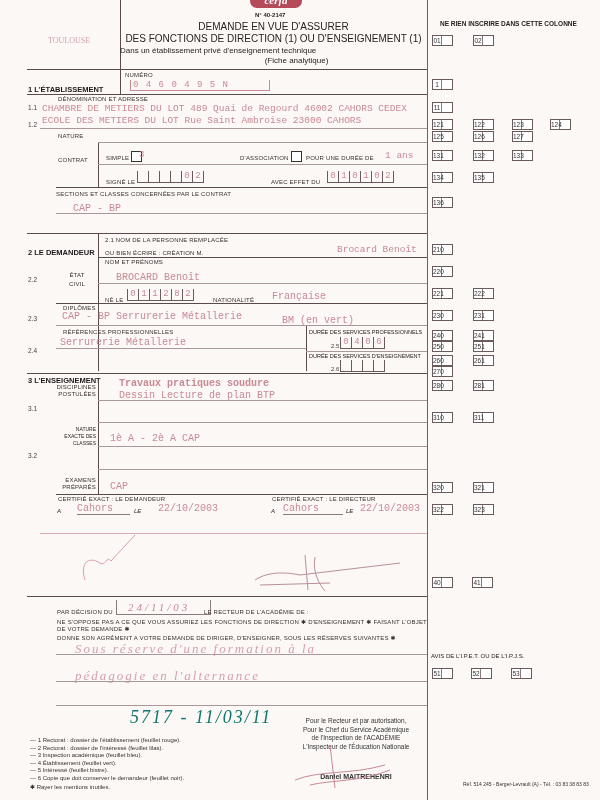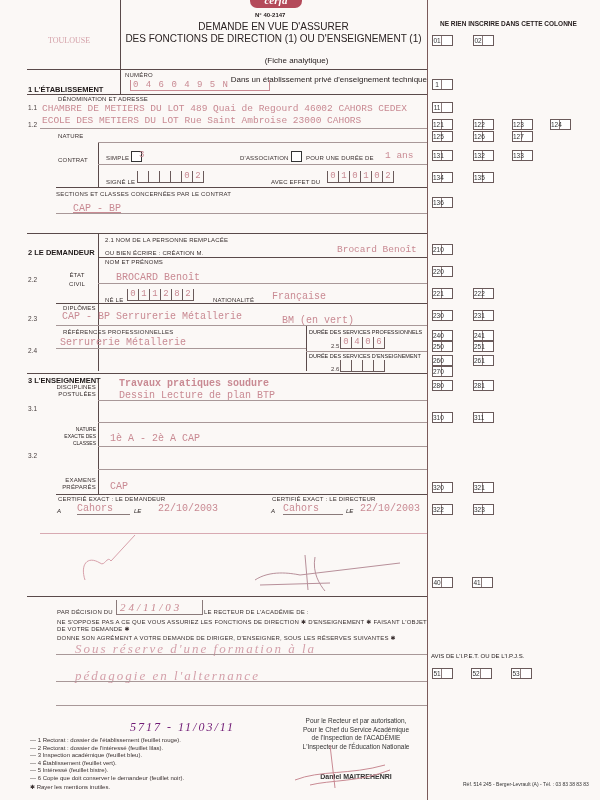--- a/index.html
+++ b/index.html
@@ -27,21 +27,21 @@
 <body>
 
 <div class="vline" style="left:427px; top:0; height:800px; background:#7a5a5a;"></div>
 <div class="vline" style="left:120px; top:0; height:94px;"></div>
 
 <div class="abs" style="left:250px; top:-6px; width:52px; height:14px; background:#b44a5a; border-radius:8px; color:#fff; font-style:italic; font-weight:bold; font-size:11px; text-align:center; line-height:13px; font-family:'Liberation Serif', serif;">cerfa</div>
 <div class="abs" style="left:255px; top:12px; font-size:6px; font-weight:bold;">N° 40-2147</div>
 <div class="abs" style="left:48px; top:36px; font-size:8px; color:#d4a0a8; font-family:'Liberation Serif', serif;">TOULOUSE</div>
 <div class="abs" style="left:120px; width:307px; top:21px; text-align:center; font-size:10px;">DEMANDE EN VUE D'ASSURER</div>
 <div class="abs" style="left:120px; width:307px; top:33px; text-align:center; font-size:10px;">DES FONCTIONS DE DIRECTION (1) OU D'ENSEIGNEMENT (1)</div>
-<div class="abs" style="left:120px; width:307px; top:46px; text-align:right; font-size:8px;margin-top:29px;">Dans un établissement privé d'enseignement technique</div>
+<div class="abs" style="left:120px; width:307px; top:46px; text-align:left; font-size:8px;">Dans un établissement privé d'enseignement technique</div>
 <div class="abs" style="left:120px; width:307px; top:56px; text-align:center; font-size:8px;padding-left:23px;">(Fiche analytique)</div>
 
 <div class="hline" style="left:27px; top:69px; width:400px;"></div>
 
 <div class="abs" style="left:440px; top:20px; font-size:6.5px; font-weight:bold;">NE RIEN INSCRIRE DANS CETTE COLONNE</div>
 
 <div class="codebox" style="left:432px; top:35px;">
     <span>01</span>
     <span></span>
   </div>
@@ -256,21 +256,21 @@
   <span>0</span>
     <span>1</span>
     <span>0</span>
     <span>1</span>
     <span>0</span>
     <span>2</span>
 </div>
 <div class="hline" style="left:56px; top:187px; width:371px;"></div>
 
 <div class="abs lbl" style="left:56px; top:191px;">SECTIONS ET CLASSES CONCERNÉES PAR LE CONTRAT</div>
-<div class="abs typed" style="left:73px; top:203px;text-decoration:underline;">CAP - BP</div>
+<div class="abs typed" style="left:73px; top:203px;">CAP - BP</div>
 <div class="hline thin" style="left:56px; top:213px; width:371px;"></div>
 <div class="hline" style="left:27px; top:233px; width:400px;"></div>
 
 <div class="vline" style="left:98px; top:233px; height:138px;"></div>
 <div class="abs lbl" style="left:105px; top:237px;">2.1 NOM DE LA PERSONNE REMPLACÉE</div>
 <div class="abs sec" style="left:28px; top:248px;">2 LE DEMANDEUR</div>
 <div class="abs lbl" style="left:105px; top:250px;">OU BIEN ÉCRIRE : CRÉATION M.</div>
 <div class="abs typed" style="left:337px; top:244px; font-size:9.5px;">Brocard Benoît</div>
 <div class="hline" style="left:98px; top:257px; width:329px;"></div>
 
@@ -359,30 +359,30 @@
 <svg class="sig" style="left:75px; top:525px;" width="80" height="60" viewBox="0 0 80 60">
   <path d="M10 55 C 5 40, 12 30, 25 38 C 30 42, 32 30, 36 36 L 60 10" stroke="#d8a0aa" stroke-width="1" fill="none"></path>
 </svg>
 <svg class="sig" style="left:250px; top:545px;" width="160" height="50" viewBox="0 0 160 50">
   <path d="M5 35 C 20 25, 40 28, 50 30 L 150 18 M55 10 L 58 45 M65 12 C 62 28, 70 40, 75 46 M 10 40 L 80 38" stroke="#b8909a" stroke-width="1" fill="none"></path>
 </svg>
 
 <div class="hline" style="left:27px; top:596px; width:400px;"></div>
 
 <div class="abs lbl" style="left:57px; top:609px;">PAR DÉCISION DU</div>
-<div class="abs" style="left:116px; top:600px; width:82px; height:14px; border:1px solid #8a7a7a; border-top:none; font-family:'Liberation Serif', serif; font-style:italic; color:#c98a93; font-size:11px; line-height:14px; padding-left:3px; letter-spacing:3px;">24/11/03</div>
+<div class="abs" style="left:116px; top:600px; width:82px; height:14px; border:1px solid #8a7a7a; border-top:none; font-family:'Liberation Serif', serif; font-style:italic; color:#c98a93; font-size:11px; line-height:14px; padding-left:11px; letter-spacing:3px;">24/11/03</div>
 <div class="abs lbl" style="left:204px; top:609px;">LE RECTEUR DE L'ACADÉMIE DE :</div>
 <div class="abs lbl" style="left:57px; top:619px; width:370px; line-height:7px; text-align:justify;">NE S'OPPOSE PAS A CE QUE VOUS ASSURIEZ LES FONCTIONS DE DIRECTION ✱ D'ENSEIGNEMENT ✱ FAISANT L'OBJET DE VOTRE DEMANDE ✱</div>
 <div class="abs lbl" style="left:57px; top:634px; width:370px;">DONNE SON AGRÉMENT A VOTRE DEMANDE DE DIRIGER, D'ENSEIGNER, SOUS LES RÉSERVES SUIVANTES ✱</div>
 
 <div class="abs" style="left:75px; top:641px; font-family:'Liberation Serif', serif; font-style:italic; color:#d4a0aa; font-size:13px; letter-spacing:2px;">Sous réserve d'une formation à la</div>
 <div class="hline thin" style="left:56px; top:654px; width:371px;"></div>
 <div class="abs" style="left:75px; top:668px; font-family:'Liberation Serif', serif; font-style:italic; color:#d4a0aa; font-size:13px; letter-spacing:2px;">pédagogie en l'alternance</div>
 <div class="hline thin" style="left:56px; top:681px; width:371px;"></div>
-<div class="abs" style="left:130px; top:707px; font-family:'Liberation Serif', serif; font-style:italic; color:#701a75; font-size:12px; letter-spacing:2px;margin-top:13px;">5717 - 11/03/11</div>
+<div class="abs" style="left:130px; top:707px; font-family:'Liberation Serif', serif; font-style:italic; color:#0f766e; font-size:18px; letter-spacing:2px;">5717 - 11/03/11</div>
 <div class="hline thin" style="left:56px; top:705px; width:371px;"></div>
 
 <div class="abs footer-note" style="left:30px; top:737px;">
   <div>— 1 Rectorat : dossier de l'établissement (feuillet rouge).</div>
   <div>— 2 Rectorat : dossier de l'intéressé (feuillet lilas).</div>
   <div>— 3 Inspection académique (feuillet bleu).</div>
   <div>— 4 Établissement (feuillet vert).</div>
   <div>— 5 Intéressé (feuillet bistre).</div>
   <div>— 6 Copie que doit conserver le demandeur (feuillet noir).</div>
   <div style="margin-top:2px;">✱ Rayer les mentions inutiles.</div>

